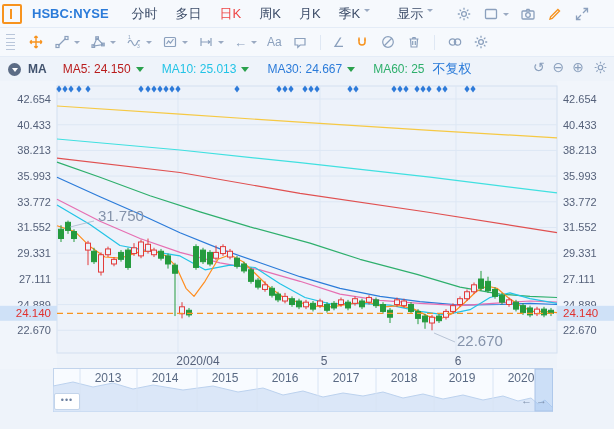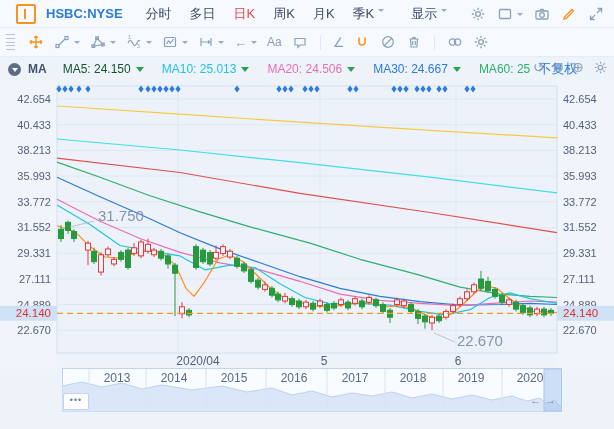--- a/index.html
+++ b/index.html
@@ -1,18 +1,18 @@
 <!DOCTYPE html>
 <html><head>
 <meta charset="utf-8">
 <style>
   html,body{margin:0;padding:0}
   .app{position:relative;width:614px;height:429px;background:#eef3fa;font-family:"Liberation Sans","DejaVu Sans",sans-serif;overflow:hidden;color:#3c4c68;-webkit-font-smoothing:antialiased}
   
-  .topbar{height:27px;display:flex;align-items:center;background:#f6f9fd;border-bottom:1px solid #e4ecf7;padding:0 14px;font-size:13px;white-space:nowrap}
+  .topbar{height:27px;display:flex;align-items:center;background:#f6f9fd;border-bottom:1px solid #e4ecf7;padding:0 0;font-size:13px;white-space:nowrap}
   .klogo{width:16px;height:16px;border:2px solid #f7931e;border-radius:2px;margin:0 10px 0 2px;position:relative;flex:none}
   .klogo:before{content:"";position:absolute;left:6px;top:3px;width:2px;height:10px;background:#f7931e}
   .symbol{color:#2b7bd9;font-weight:bold;margin-right:14px}
   .tab{margin:0 9px;cursor:pointer;display:flex;align-items:flex-start}
   .tab.active{color:#ef4444}
   .chev{width:0;height:0;border:3.5px solid transparent;border-top-color:#9aaac2;margin:4px 0 0 4px;display:inline-block}
   .tb-icons{display:flex;align-items:center;margin-left:14px;gap:11px}
   .icon16{width:16px;height:16px;display:inline-flex;align-items:center;justify-content:center;flex:none}
   .icon16 svg{display:block}
   .vsep{width:1px;height:15px;background:#dfe8f4;margin:0 2px}
@@ -27,21 +27,21 @@
   .collapse{width:13px;height:13px;border-radius:50%;background:#5c6c85;position:relative;margin:0 7px 0 2px;flex:none}
   .collapse:before{content:"";position:absolute;left:3.5px;top:5px;border:3px solid transparent;border-top:4px solid #fff}
   .ma-label{font-weight:bold;color:#42536e;margin-right:16px}
   .ma-item{margin-right:18px;display:flex;align-items:center;white-space:nowrap}
   .gtri{width:0;height:0;border:4px solid transparent;border-top:5px solid #2aa14d;margin:5px 0 0 5px}
   .adj{color:#2b7bd9;font-size:13px;margin-left:2px}
   .mabar-icons{position:absolute;right:6px;top:2px;display:flex;align-items:center;gap:8px;color:#8ba0bd;font-size:14px}
   
   .chartwrap{position:relative;width:614px;height:288px}
   
-  .navigator{position:absolute;left:62px;top:368px;width:500px;height:44px}
+  .navigator{position:absolute;left:53px;top:368px;width:500px;height:44px}
   .nav-more{position:absolute;left:1px;top:25px;width:24px;height:15px;background:#fff;border:1px solid #c3d4ea;border-radius:2px;color:#6c80a0;font-size:9px;line-height:13px;text-align:center;letter-spacing:1px}
   .nav-arrows{position:absolute;right:2px;top:26px;font-size:11px;color:#7d8fab;letter-spacing:4px}
 </style>
 </head>
 <body>
 
 <div class="app">
 
   <div class="topbar">
     <span class="klogo"></span>
@@ -206,30 +206,26 @@
         <svg width="16" height="16" viewBox="0 0 16 16" fill="none" stroke="#8ba0bd" stroke-width="1.3">
           <circle cx="8" cy="8" r="2.4"></circle>
           <path d="M8 1.8v2M8 12.2v2M1.8 8h2M12.2 8h2M3.6 3.6l1.4 1.4M11 11l1.4 1.4M12.4 3.6L11 5M5 11l-1.4 1.4"></path>
         </svg>
       </span>
   </div>
 
   <div class="mabar">
     <span class="collapse"></span>
     <span class="ma-label">MA</span>
-    <span class="ma-item" style="color:#14532d">
+    <span class="ma-item" style="color:#b91c1c">
         <span>MA5: 24.150</span>
         <span class="gtri"></span>
       </span>
     <span class="ma-item" style="color:#22c3e6">
         <span>MA10: 25.013</span>
-        <span class="gtri"></span>
-      </span>
-    <span class="ma-item" style="color:#e66fb2">
-        <span>MA20: 24.506</span>
         <span class="gtri"></span>
       </span>
     <span class="ma-item" style="color:#2b7bd9">
         <span>MA30: 24.667</span>
         <span class="gtri"></span>
       </span>
     <span class="ma-item" style="color:#2eaf6c;margin-right:6px">
         <span>MA60: 25</span>
       </span>
     <span class="adj">不复权</span>

